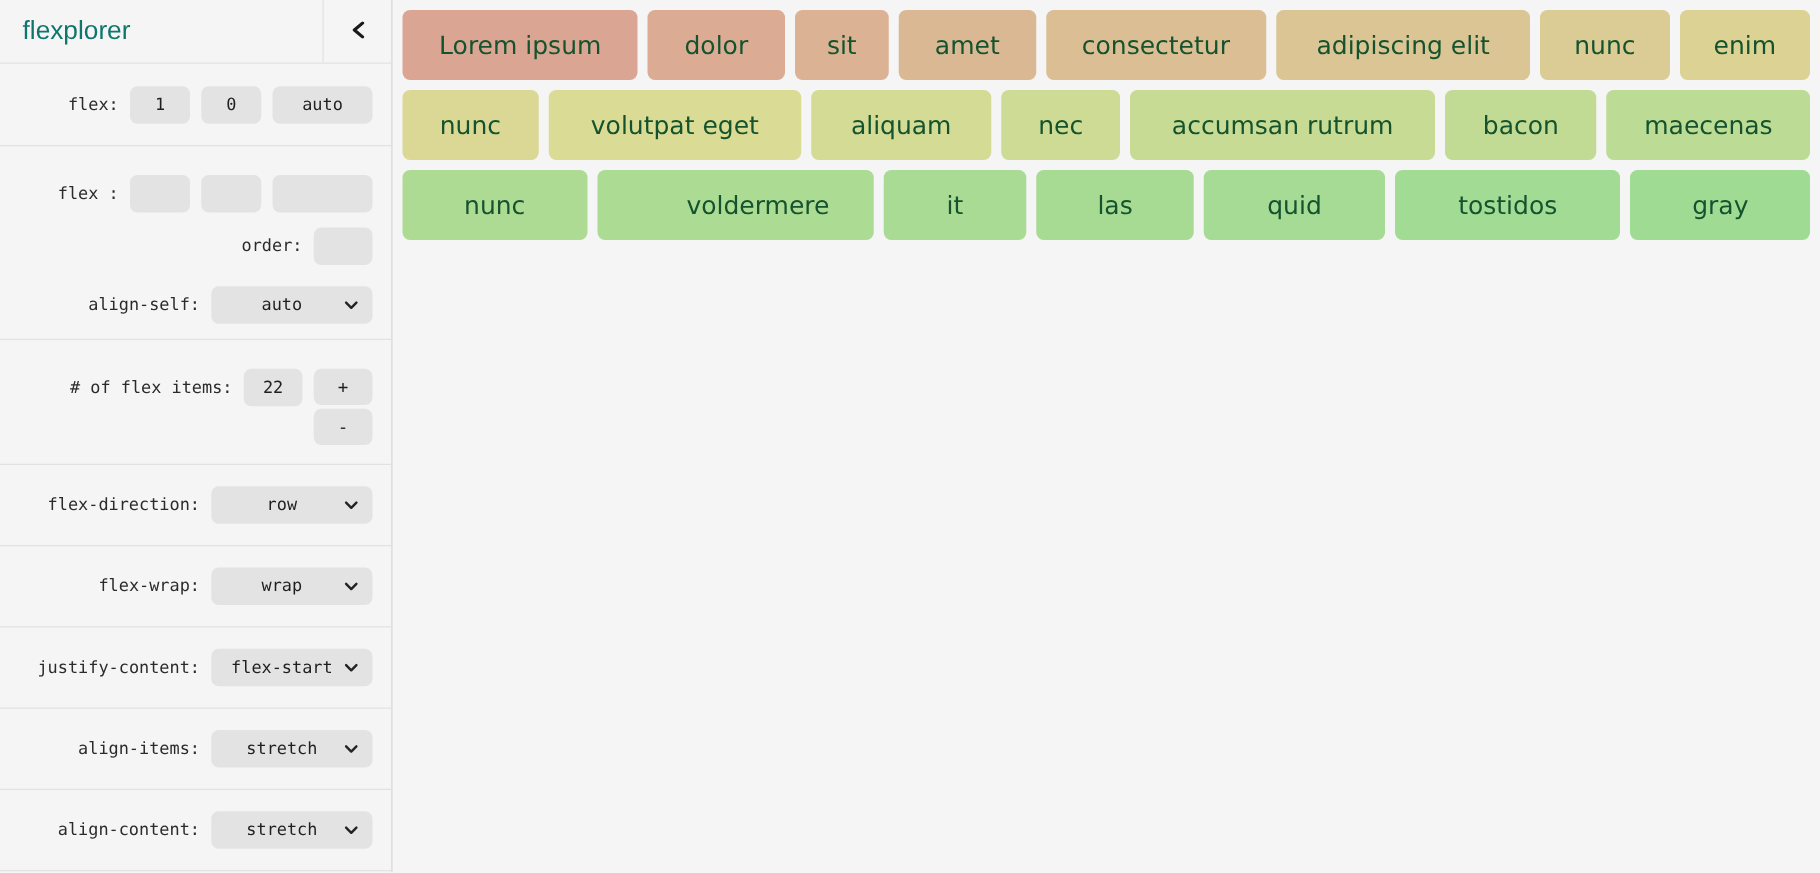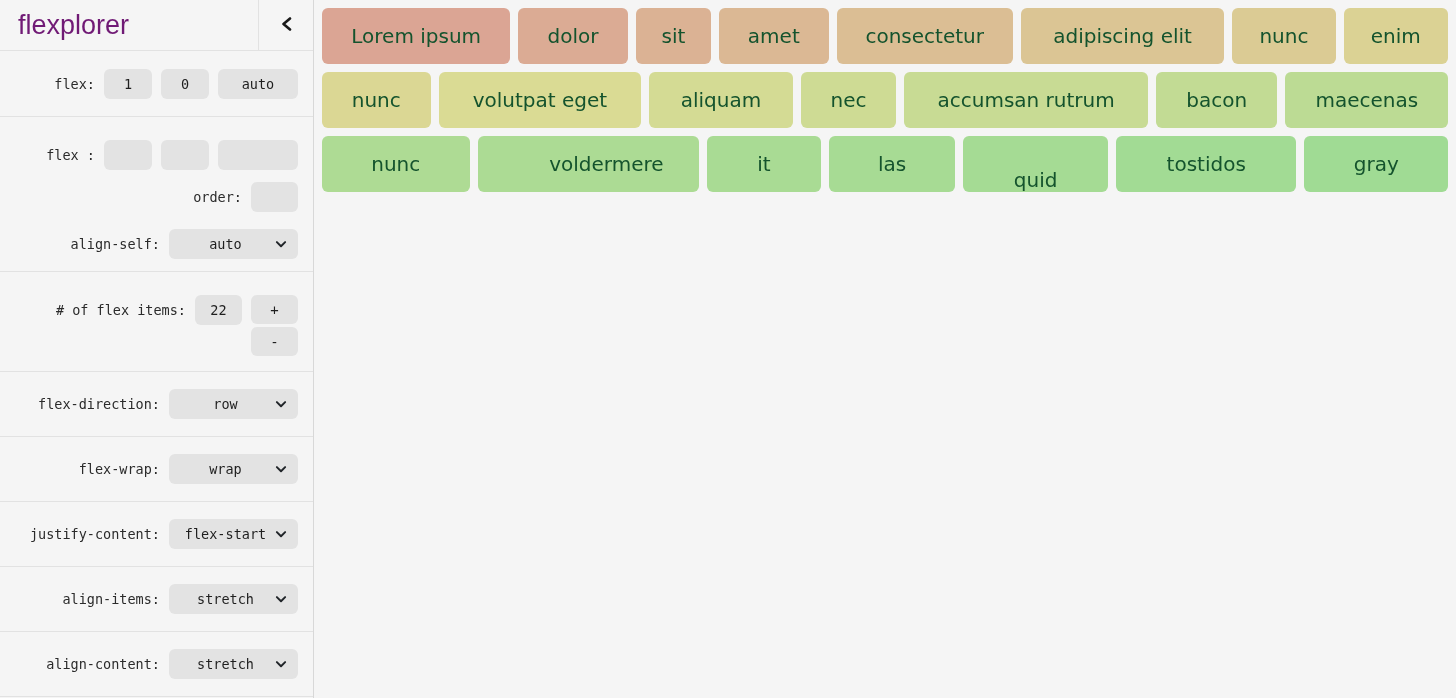--- a/index.html
+++ b/index.html
@@ -21,21 +21,21 @@
   }
   .sb-header {
     height:51px; flex:0 0 51px;
     border-bottom:1px solid #e2e2e2;
     display:flex; align-items:stretch;
   }
   .sb-title {
     flex:1; display:flex; align-items:center;
     padding-left:18px;
     font-family:"Liberation Sans", sans-serif;
-    font-size:27px; color:#701a75;
+    font-size:21px; color:#0f766e;
   }
   .collapse-btn {
     width:55px; border:none; border-left:1px solid #e2e2e2;
     background:transparent; cursor:pointer;
     display:flex; align-items:center; justify-content:center;
   }
   .section { border-bottom:1px solid #e2e2e2; }
   .ctl-row {
     display:flex; align-items:center; justify-content:flex-end;
     gap:9px; padding-right:15px;
@@ -266,21 +266,21 @@
   </div>
     <div class="flex-item" style="background: rgb(172, 219, 148); flex-basis: 209px; padding-left: 36px;">
     <span>voldermere</span>
   </div>
     <div class="flex-item" style="background: rgb(169, 219, 148); flex-basis: 101px;">
     <span>it</span>
   </div>
     <div class="flex-item" style="background: rgb(167, 219, 148); flex-basis: 114px;">
     <span>las</span>
   </div>
-    <div class="flex-item" style="background: rgb(165, 219, 148); flex-basis: 132px; align-items: flex-end;">
+    <div class="flex-item" style="background: rgb(165, 219, 148); flex-basis: 132px;">
     <span>quid</span>
   </div>
     <div class="flex-item" style="background: rgb(162, 219, 148); flex-basis: 168px;">
     <span>tostidos</span>
   </div>
     <div class="flex-item" style="background: rgb(160, 219, 148); flex-basis: 131px;">
     <span>gray</span>
   </div>
   </div>
 

